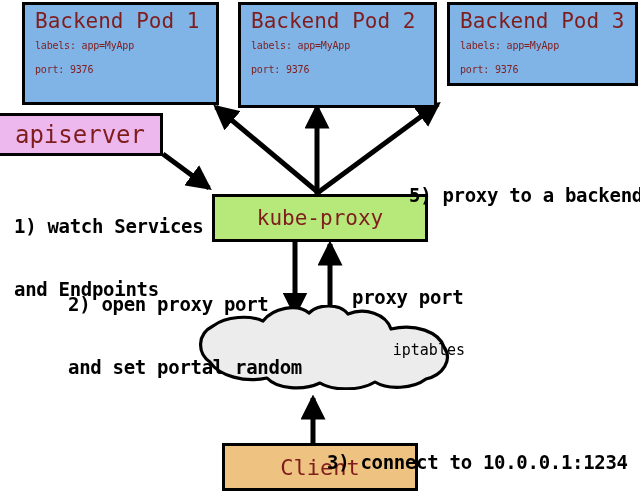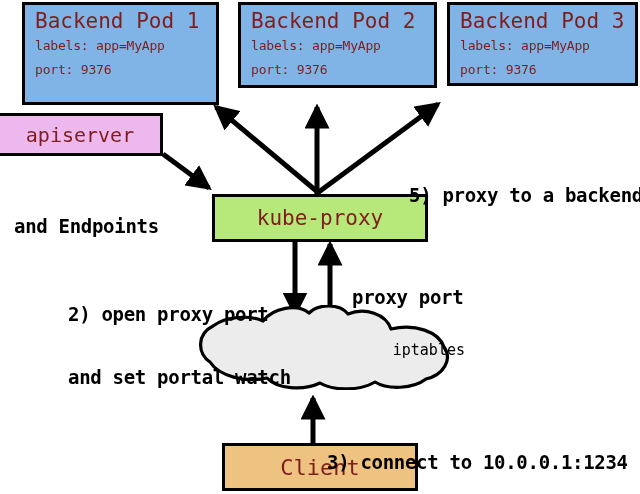--- a/index.html
+++ b/index.html
@@ -43,35 +43,35 @@
   .pod {
     background: #80b3e6;
     padding: 3px 0 0 10px;
   }
   .pod .pod-name {
     font-size: 21px;
     line-height: 26px;
     letter-spacing: 0px;
   }
   .pod .pod-line {
-    font-size: 13px;
+    font-size: 10px;
     line-height: 24px;
     letter-spacing: -0.2px;
   }
   .pod .pod-line:first-of-type { margin-top: 2px; }
 
   
   #node-apiserver {
     background: #edb8ee;
     display: flex;
     align-items: center;
     justify-content: center;
   }
   #node-apiserver .node-title {
-    font-size: 20px;
+    font-size: 24px;
   }
 
   
   #node-kubeproxy {
     background: #b6e87a;
     display: flex;
     align-items: center;
     justify-content: center;
   }
   #node-kubeproxy .node-title {
@@ -149,21 +149,21 @@
 
     <line x1="313" y1="443" x2="313" y2="398" stroke="#000000" stroke-width="5" marker-end="url(#ah)"></line>
   </svg>
 
   <div class="node pod" id="node-pod1" style="left:22px; top:2px; width:197px; height:103px;">
     <div class="node-title pod-name">Backend Pod 1</div>
     <div class="node-title pod-line">labels: app=MyApp</div>
     <div class="node-title pod-line">port: 9376</div>
   </div>
 
-  <div class="node pod" id="node-pod2" style="left:238px; top:2px; width:199px; height:86px;">
+  <div class="node pod" id="node-pod2" style="left:238px; top:2px; width:199px; height:106px;">
     <div class="node-title pod-name">Backend Pod 2</div>
     <div class="node-title pod-line">labels: app=MyApp</div>
     <div class="node-title pod-line">port: 9376</div>
   </div>
 
   <div class="node pod" id="node-pod3" style="left:447px; top:2px; width:191px; height:84px;">
     <div class="node-title pod-name">Backend Pod 3</div>
     <div class="node-title pod-line">labels: app=MyApp</div>
     <div class="node-title pod-line">port: 9376</div>
   </div>
@@ -192,26 +192,27 @@
                C 41 11 65 10 78 16 Z" fill="#ececec" stroke="#000000" stroke-width="3.2" stroke-linejoin="round"></path>
     </svg>
     <div class="cloud-label" style="margin-top:4px;">iptables</div>
   </div>
 
   <div class="node" id="node-client" style="left:222px; top:443px; width:196px; height:48px;">
     <div class="node-title">Client</div>
   </div>
 
   <div class="edge-label" style="left:14px; top:174px;">
+    <div>1) watch Services</div>
     <div>and Endpoints</div>
   </div>
 
-  <div class="edge-label" style="left:68px; top:262px;">
+  <div class="edge-label" style="left:68px; top:252px;">
     <div>2) open proxy port</div>
-    <div>and set portal watch</div>
+    <div>and set portal random</div>
   </div>
 
   <div class="edge-label" style="left:327px; top:410px;">
     <div>3) connect to 10.0.0.1:1234</div>
   </div>
 
   <div class="edge-label" style="left:352px; top:245px;">
     <div>proxy port</div>
   </div>
 

